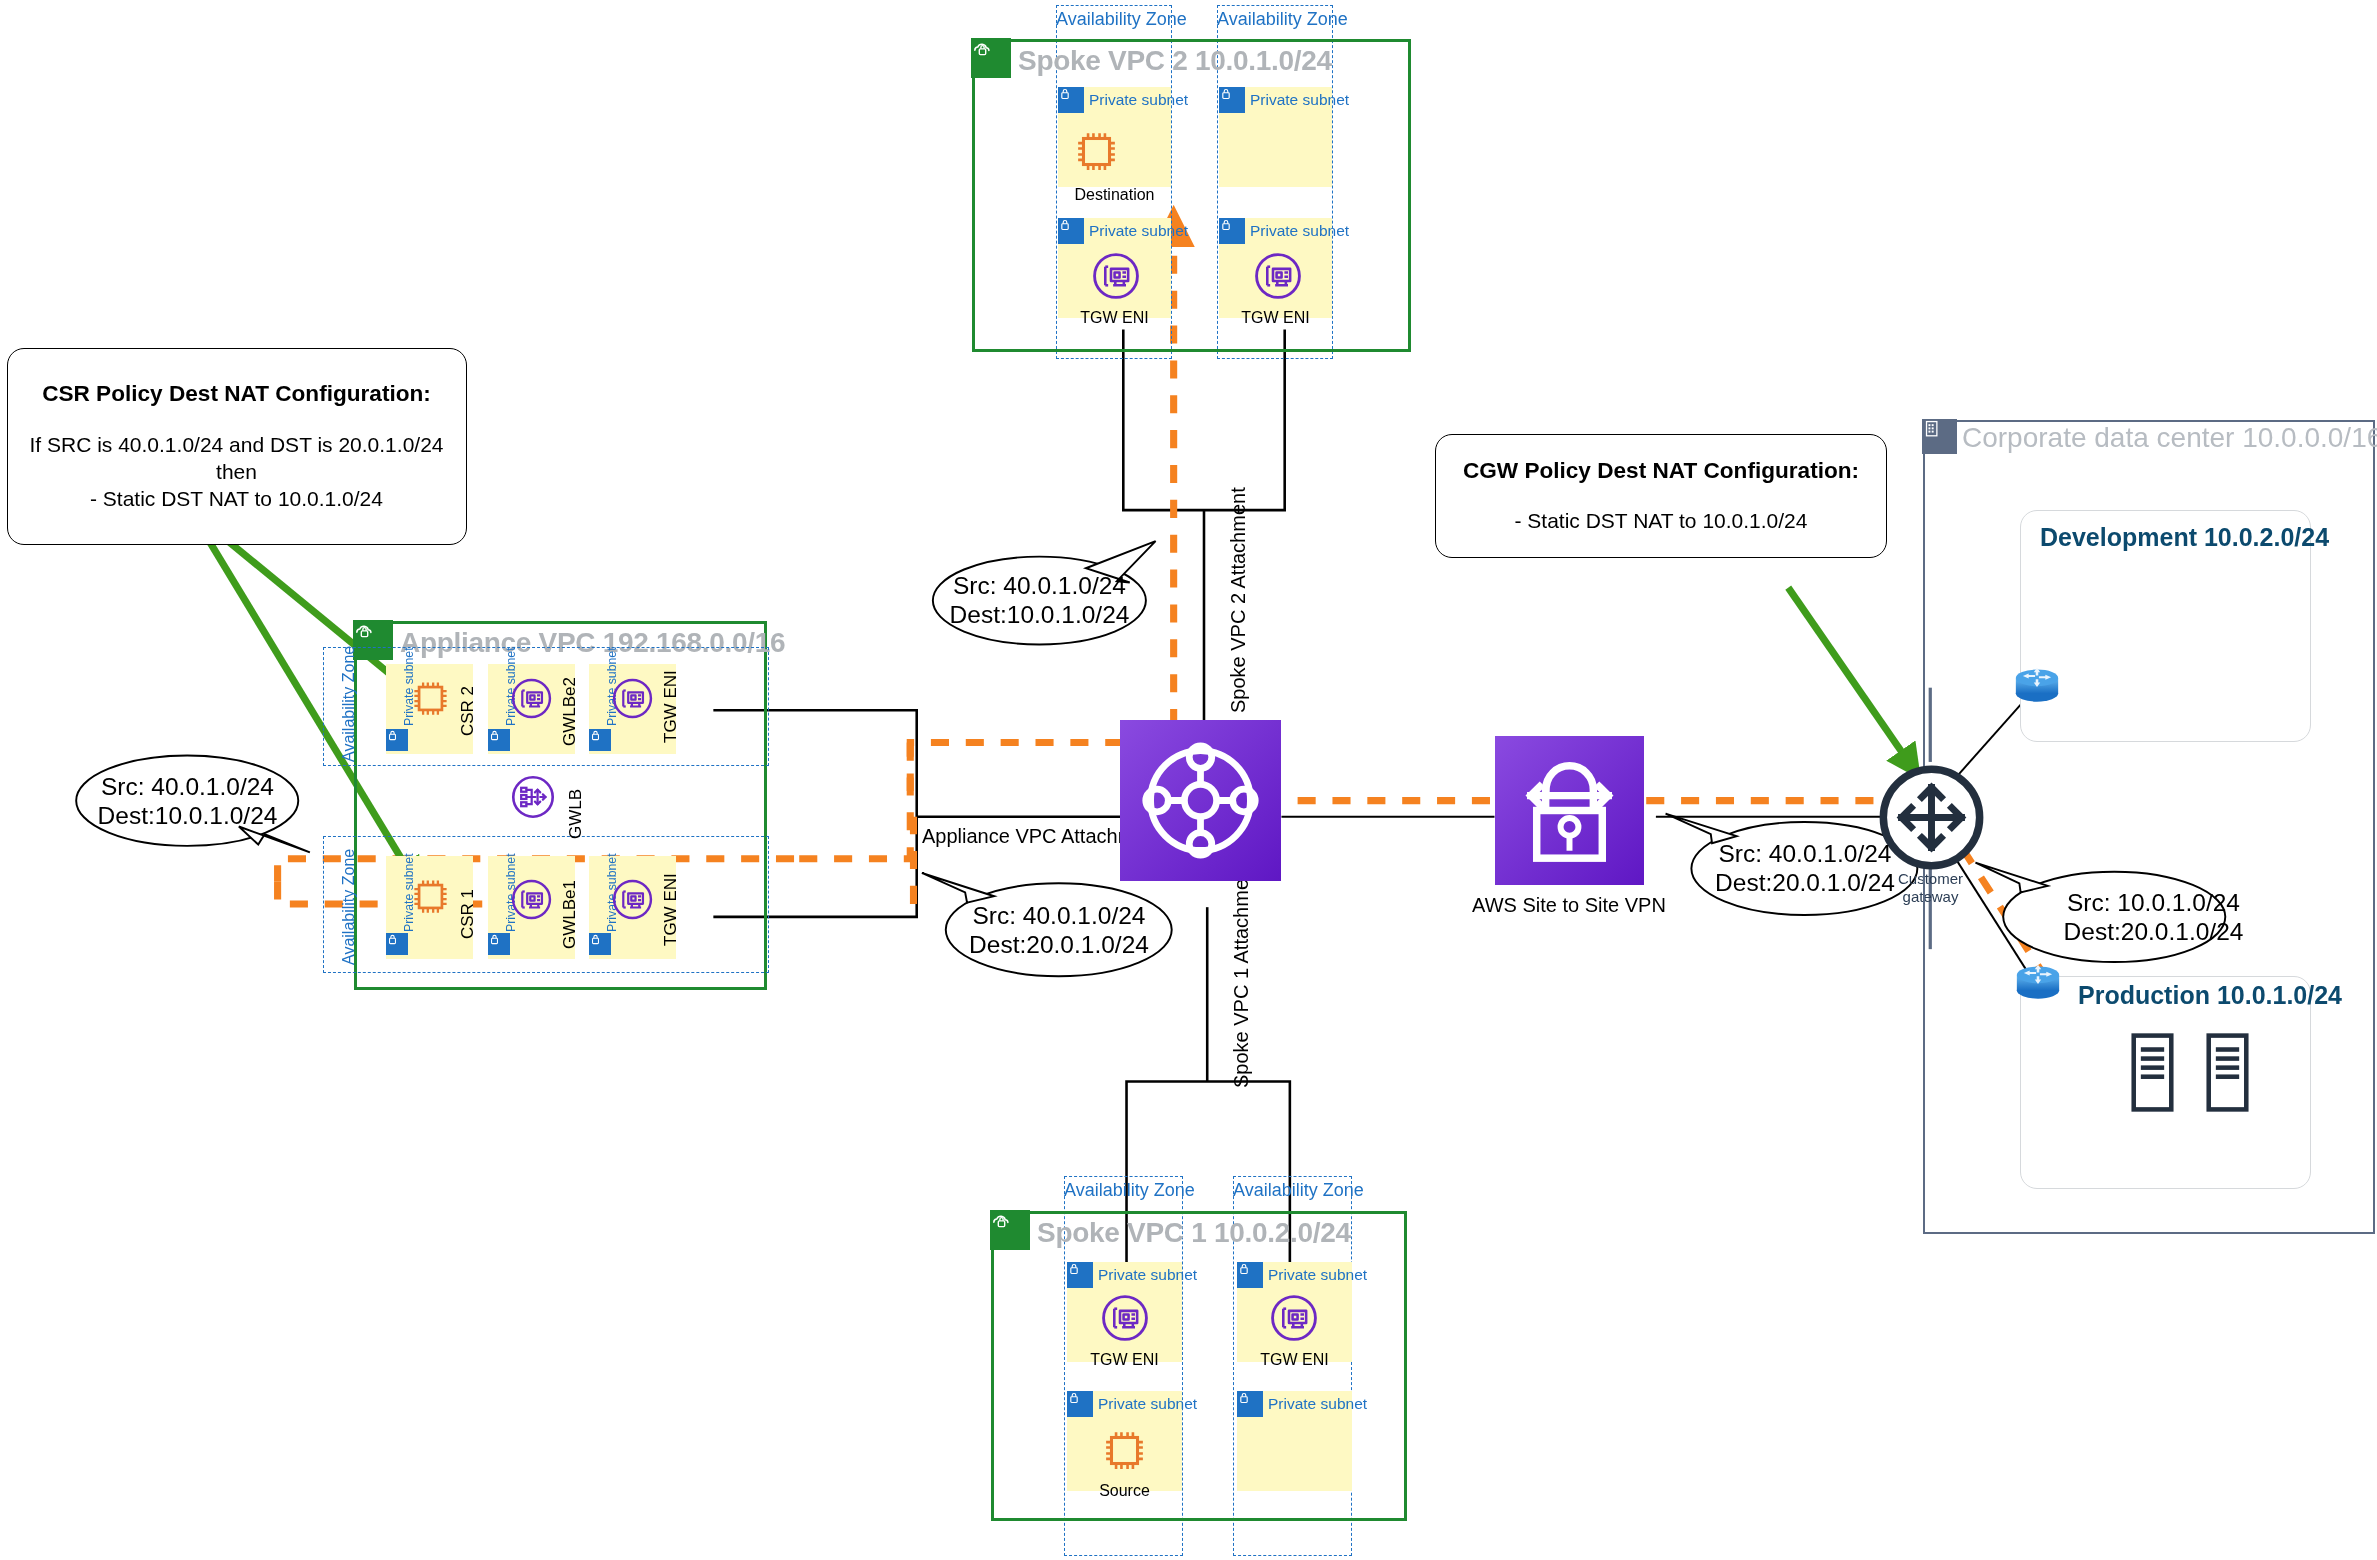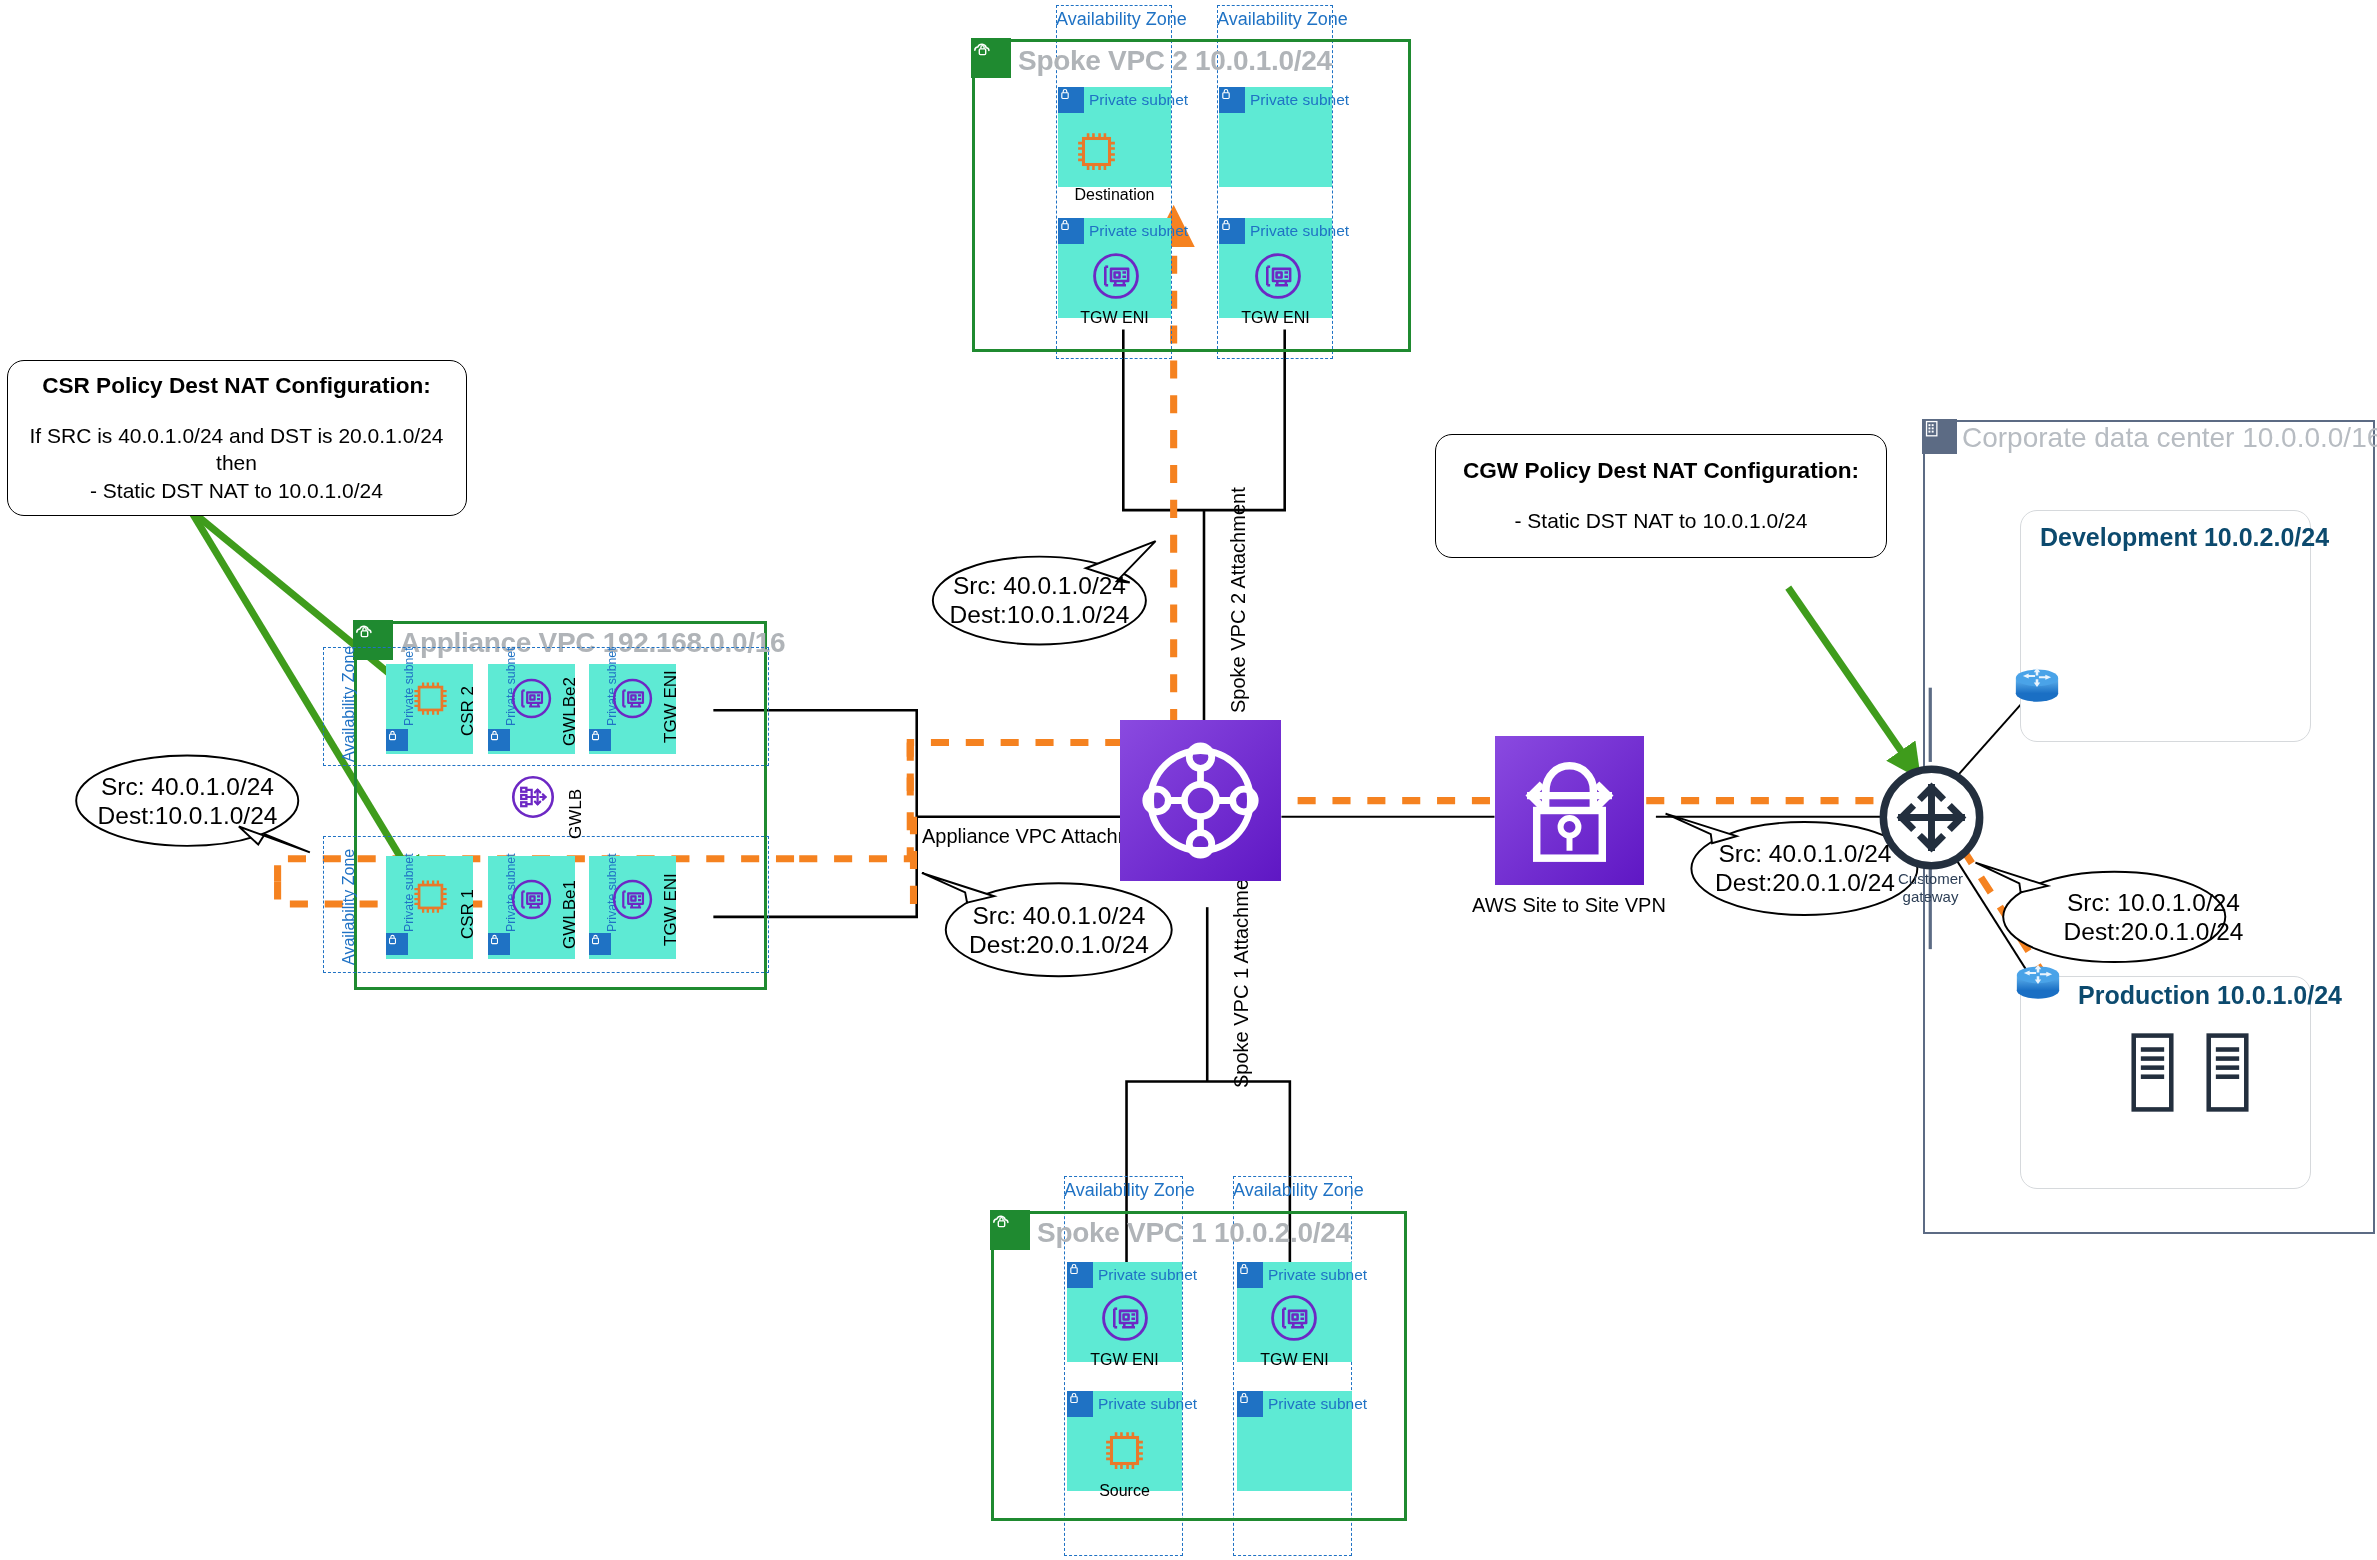--- a/index.html
+++ b/index.html
@@ -17,21 +17,21 @@
 
   .dc{position:absolute;border:2.6px solid #5c6b84;box-sizing:border-box;}
   .dc-tab{position:absolute;left:-2.6px;top:-2.6px;width:35px;height:35px;background:#5c6b84;
           display:flex;align-items:center;justify-content:center;}
   .dc-title{position:absolute;left:37px;top:0px;font-size:28px;color:#b7bcc2;white-space:nowrap;}
 
   .az{position:absolute;border:1.9px dashed #1f72c4;box-sizing:border-box;}
   .az-label{position:absolute;top:9px;left:0;width:100%;text-align:center;color:#1f72c4;
             font-size:18px;white-space:nowrap;}
 
-  .subnet{position:absolute;background:#5eead4;box-sizing:border-box;}
+  .subnet{position:absolute;background:#fef9c3;box-sizing:border-box;}
   .subnet-tab{position:absolute;left:0;top:0;width:26px;height:26px;background:#1f72c4;
               display:flex;align-items:center;justify-content:center;}
   .subnet-label{position:absolute;left:31px;top:3.9px;font-size:15.5px;color:#1f72c4;white-space:nowrap;}
 
   .sec-box{position:absolute;border:1.3px solid #d6d9dc;border-radius:17px;box-sizing:border-box;
            background:#fff;}
   .sec-title{position:absolute;font-size:25px;font-weight:bold;color:#0c4a6e;white-space:nowrap;}
 
   
   .note{position:absolute;border:1.9px solid #000;border-radius:17px;background:#fff;
@@ -594,21 +594,21 @@
 <svg class="abs" style="left:2206px;top:1033px;" width="43" height="79" viewBox="0 0 66 122">
   <rect x="4" y="4" width="58" height="114" fill="#fff" stroke="#232f3e" stroke-width="7"></rect>
   <g fill="#232f3e">
     <rect x="15" y="22" width="36" height="7"></rect>
       <rect x="15" y="36" width="36" height="7"></rect>
     <rect x="15" y="50" width="36" height="7"></rect>
       <rect x="15" y="64" width="36" height="7"></rect>
   </g>
 </svg>
 
-<div class="note" style="left:6.5px;top:360px;width:460px;height:156px;">
+<div class="note" style="left:6.5px;top:348px;width:460px;height:197px;">
   <div class="note-title">CSR Policy Dest NAT Configuration:</div>
   <div class="note-body">
     <div>If SRC is 40.0.1.0/24 and DST is 20.0.1.0/24 then</div>
     <div>- Static DST NAT to 10.0.1.0/24</div>
   </div>
 </div>
 
 <div class="note" style="left:1435px;top:434px;width:452px;height:124px;">
   <div class="note-title">CGW Policy Dest NAT Configuration:</div>
   <div class="note-body">

